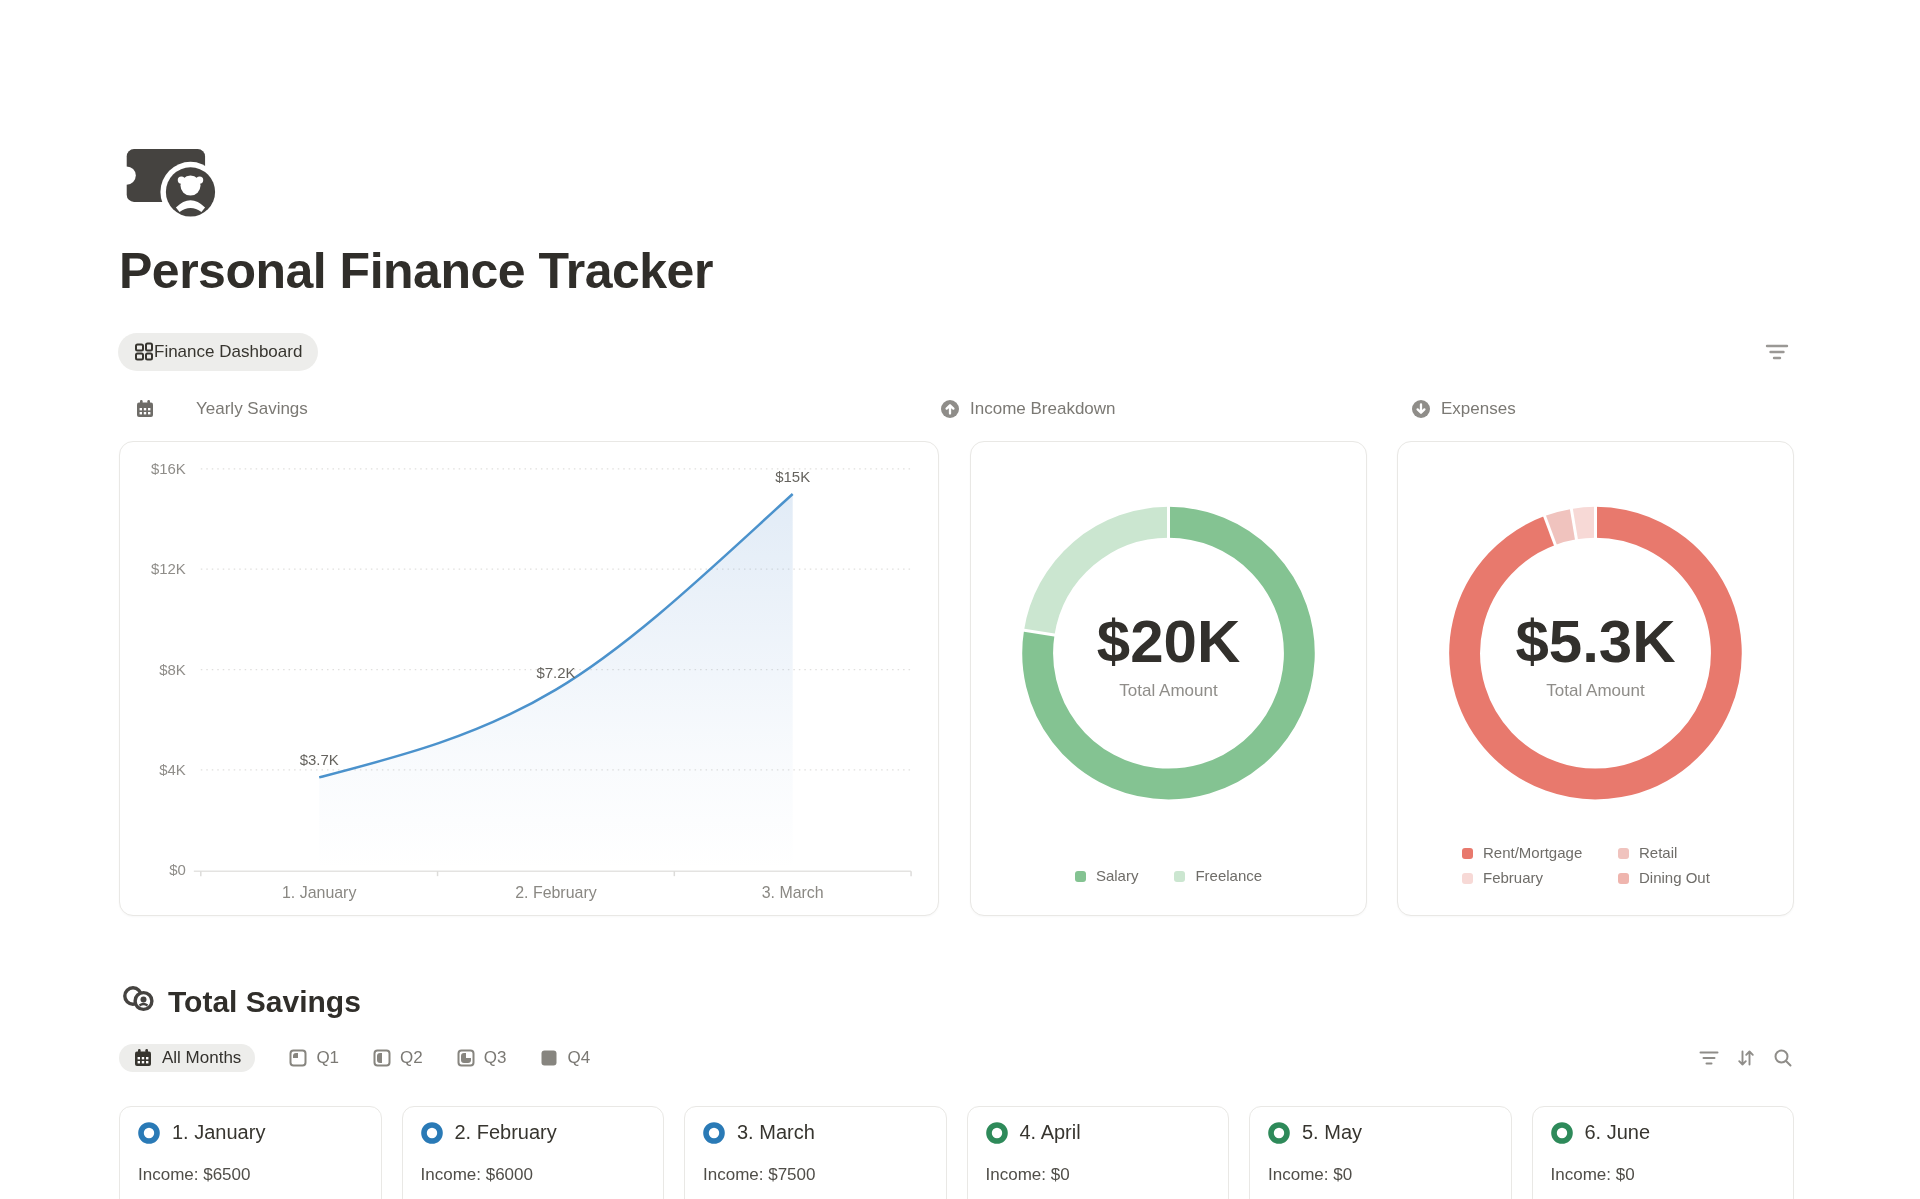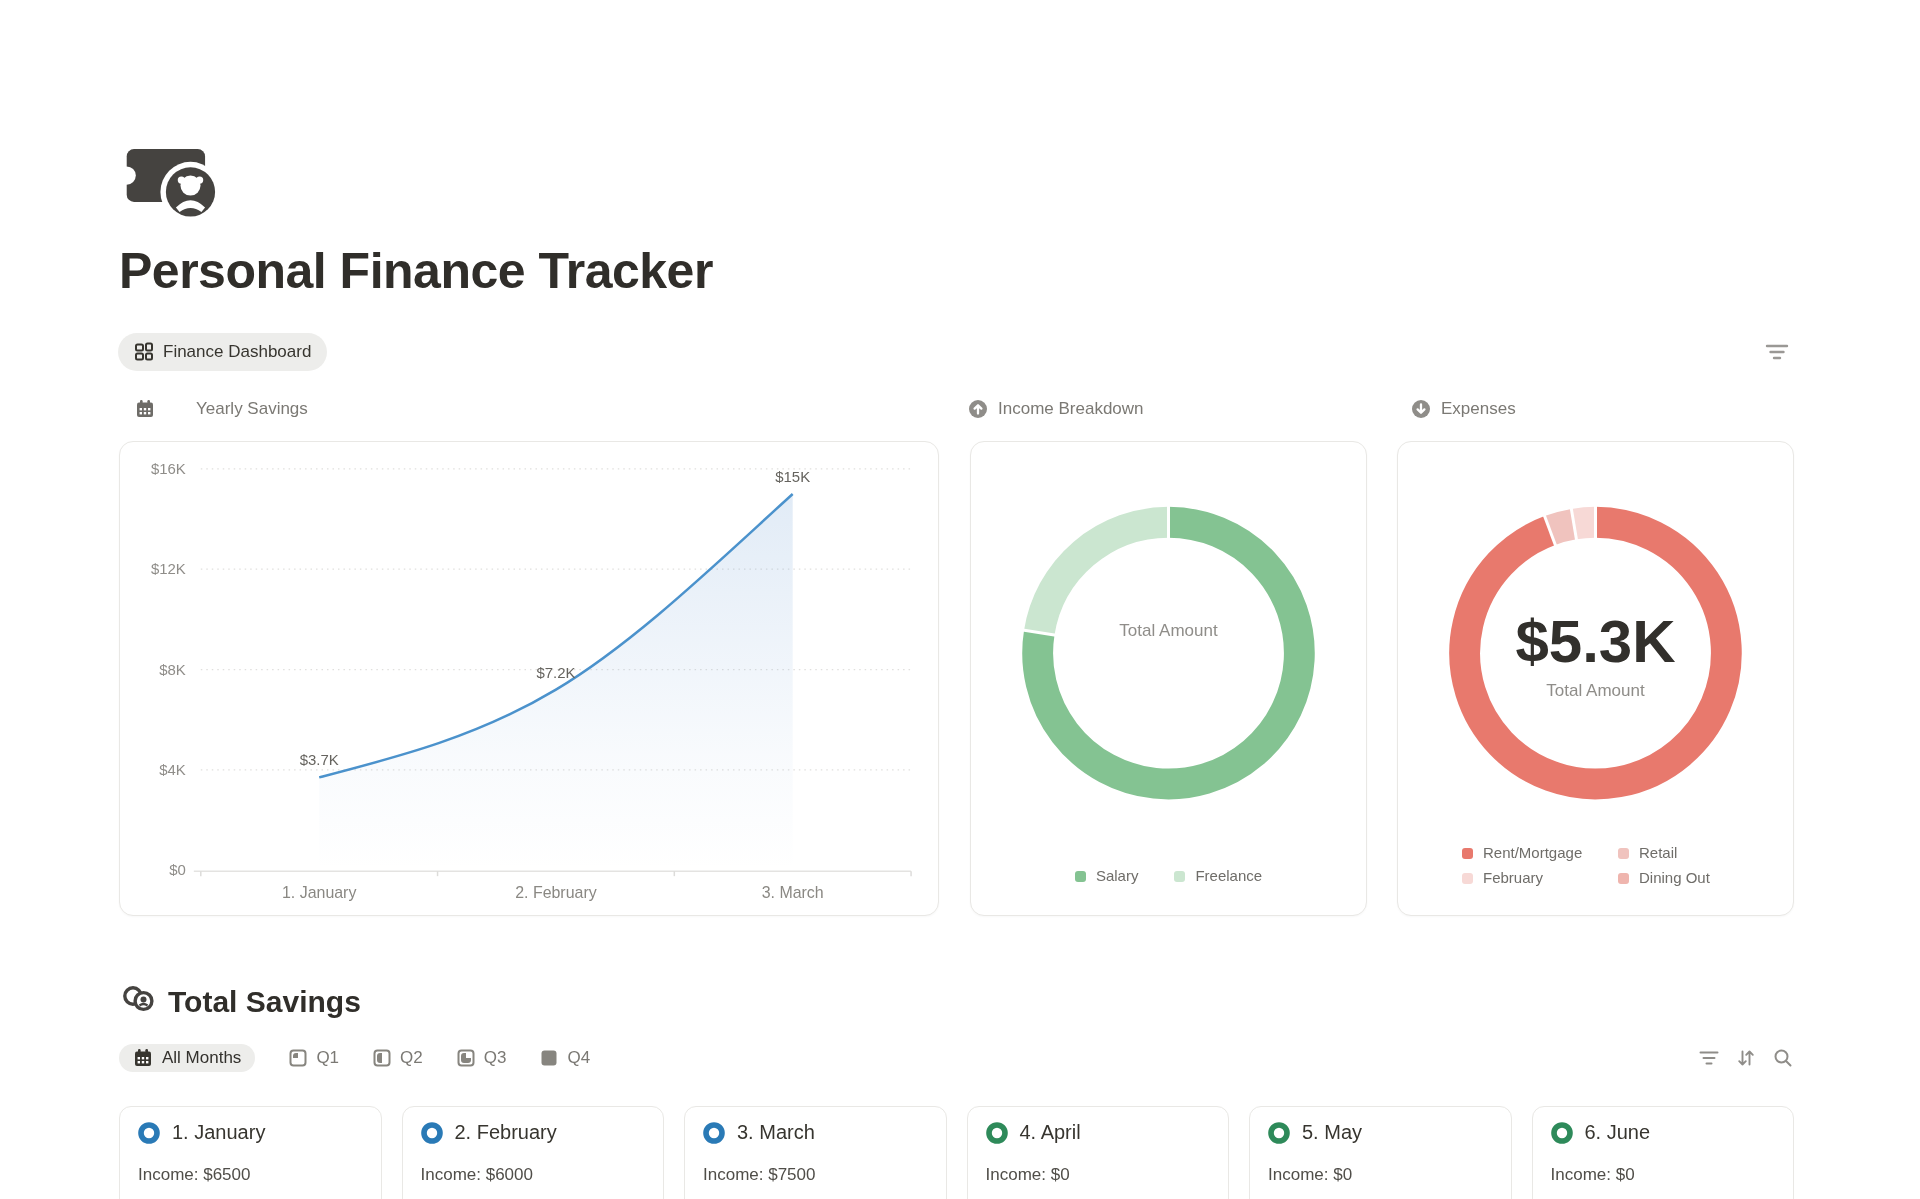--- a/index.html
+++ b/index.html
@@ -6,29 +6,29 @@
   html,body { width:1920px; height:1199px; overflow:hidden; background:#ffffff;
     font-family:"Liberation Sans","DejaVu Sans",sans-serif; color:#37352f; }
   .page { position:relative; width:1920px; height:1199px; background:#fff; }
 
   .logo { position:absolute; left:122px; top:140px; width:106px; height:82px; cursor:pointer; }
 
   .page-title { position:absolute; left:119px; top:246px; font-size:50px; font-weight:700;
     color:#302e2a; letter-spacing:-0.5px; line-height:1; }
 
   .view-pill { position:absolute; left:118px; top:333px; height:38px; display:inline-flex;
-    align-items:center; gap:9px; padding:0 16px; background:#ededeb; border-radius:19px;
+    align-items:center; padding:0 16px; background:#ededeb; border-radius:19px;
     font-size:17px; color:#37352f; cursor:pointer; }
 
   .top-filter { position:absolute; left:1763px; top:340px; width:28px; height:24px; cursor:pointer;
     display:flex; align-items:center; justify-content:center; }
 
   .section-head { position:absolute; top:399px; display:flex; align-items:center; gap:10px;
     font-size:17px; color:#7b7974; }
-  .head-1 { left:135px;gap:41px; } .head-2 { left:968px; } .head-3 { left:1411px; }
+  .head-1 { left:135px;gap:41px; } .head-2 { left:940px; } .head-3 { left:1411px; }
 
   .card { position:absolute; top:441px; height:475px; background:#fff;
     border:1px solid #e9e8e5; border-radius:14px; box-shadow:0 1px 2px rgba(15,15,15,.03); }
   .card-1 { left:119px; width:820px; }
   .card-2 { left:970px; width:397px; }
   .card-3 { left:1397px; width:397px; }
   .card svg.chart { display:block; width:100%; height:100%; }
 
   .donut-center { position:absolute; left:0; right:0; top:170px; text-align:center; pointer-events:none; }
   .donut-value { font-size:60px; font-weight:700; color:#32302c; line-height:1; }
@@ -167,20 +167,21 @@
   </div>
 
   <div class="card card-2">
     <svg id="income-donut" class="chart" viewBox="0 0 397 475">
         <path d="M198.5,80.5 A131.5,131.5 0 1 1 68.61692674793261,191.44185605172248" fill="none" stroke="#84c392" stroke-width="31"></path>
         <path d="M68.61898321173939,191.42886784720966 A131.5,131.5 0 0 1 198.48685000002192,80.50000065750001" fill="none" stroke="#cbe6d0" stroke-width="31"></path>
         <line x1="198.5" y1="99" x2="198.5" y2="62" stroke="#ffffff" stroke-width="3"></line>
         <line x1="86.89121751274944" y1="194.32290545045393" x2="50.34674891072933" y2="188.5348302439654" stroke="#ffffff" stroke-width="3"></line>
       </svg>
     <div class="donut-center">
+      <div class="donut-value">$20K</div>
       <div class="donut-sub">Total Amount</div>
     </div>
     <div id="income-legend" class="legend-center">
         <div class="legend-item">
           <span class="swatch" style="background: rgb(132, 195, 146);"></span>
           <span>Salary</span>
         </div>
         <div class="legend-item">
           <span class="swatch" style="background: rgb(203, 230, 208);"></span>
           <span>Freelance</span>

